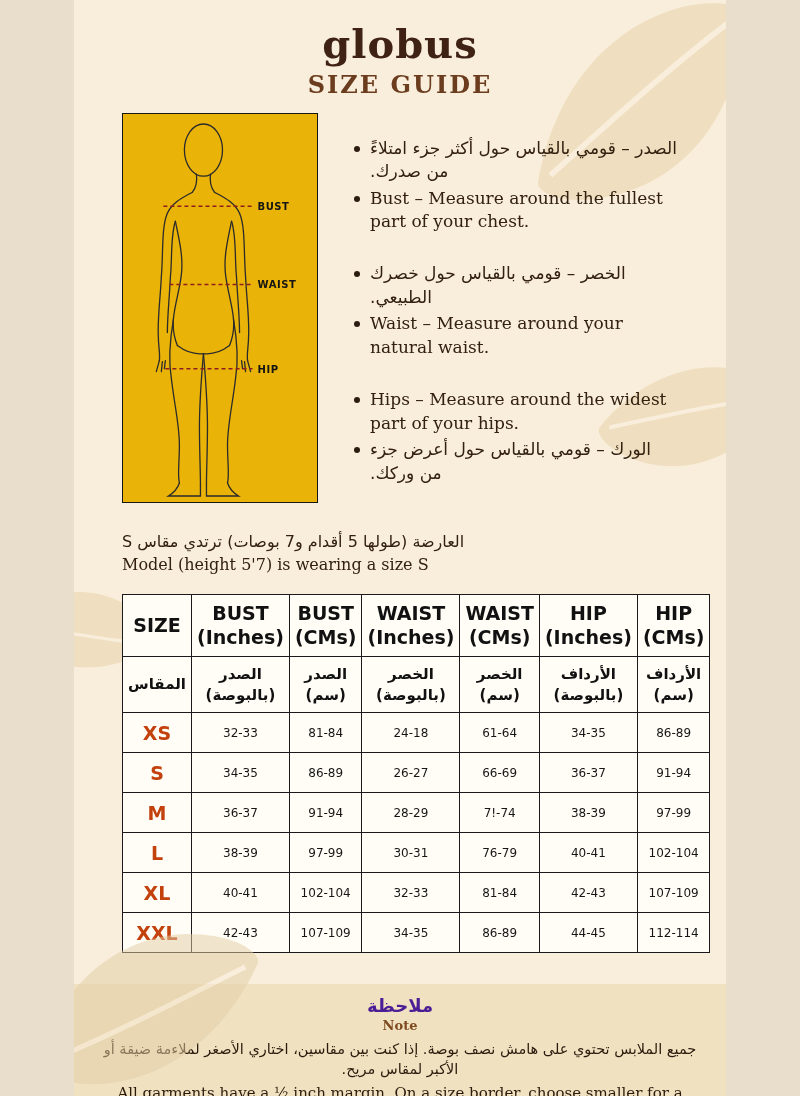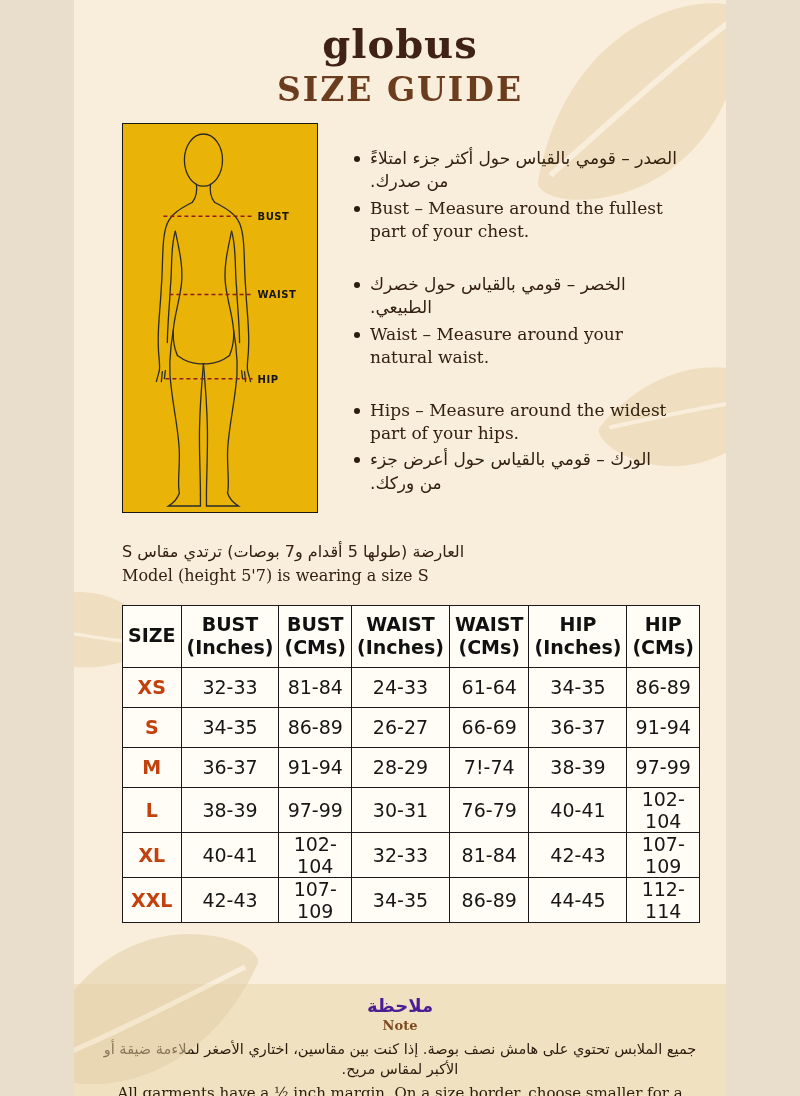--- a/index.html
+++ b/index.html
@@ -19,21 +19,21 @@
   .leaf-rm { top:330px; right:-48px; width:160px; height:165px; transform:rotate(215deg); }
   .leaf-lm { top:565px; left:-60px; width:130px; height:135px; transform:rotate(55deg); }
   .leaf-bl { bottom:-26px; left:-36px; width:210px; height:215px; transform:rotate(20deg); z-index:2; position:absolute; opacity:.5; }
   .leaf-bl path.blade { fill:#e3cda4; }
 
   .content { position:relative; z-index:1; }
 
   
   .header { text-align:center; padding-top:22px; }
   .logo { font-family:"DejaVu Serif", serif; font-weight:700; font-size:40px; line-height:1.1; color:#3f2214; letter-spacing:1px; }
-  .title { font-family:"DejaVu Serif", serif; font-weight:700; font-size:33px; line-height:1.15; color:#6b3c1e; letter-spacing:2px; margin-top:5px; }
+  .title { font-family:"DejaVu Serif", serif; font-weight:700; font-size:24px; line-height:1.15; color:#6b3c1e; letter-spacing:2px; margin-top:5px; }
 
   
   .guide-row { display:flex; padding:14px 48px 0 48px; gap:36px; }
   .figure-box { width:196px; height:390px; background:#eab308; border:1.6px solid #161616; flex:none; }
   .figure-box svg { width:100%; height:100%; display:block; }
   .body-line { stroke:#2b2b2b; stroke-width:1.3; fill:none; stroke-linecap:round; }
   .measure-line { stroke:#8e1f1f; stroke-width:1.5; fill:none; stroke-dasharray:4 3; }
   .measure-label { font-family:"DejaVu Sans", sans-serif; font-size:10px; font-weight:700; fill:#151515; letter-spacing:.5px; }
 
   .bullets { flex:1; padding-top:24px; }
@@ -49,21 +49,21 @@
   .model-note p { font-size:16px; line-height:1.45; }
   .model-note .ar { display:block; }
 
   
   .table-wrap { padding:18px 60px 0 48px; }
   table { width:100%; border-collapse:collapse; background:#fffdf6; font-family:"DejaVu Sans", sans-serif; }
   th, td { border:1.3px solid #1a1a1a; text-align:center; vertical-align:middle; }
   tr.row-en th { height:62px; font-size:19px; font-weight:700; color:#111111; line-height:1.25; padding:4px 5px; }
   tr.row-ar th { height:56px; font-size:15px; font-weight:700; color:#111111; line-height:1.4; padding:4px 5px; direction:rtl; }
   tbody th { height:40px; font-size:19px; font-weight:700; color:#c2410c; }
-  tbody td { height:40px; font-size:19px; font-weight:400; color:#161616; }
+  tbody td { height:40px; font-size:12px; font-weight:400; color:#161616; }
 
   
   .note-band {
     position:absolute; left:0; right:0; bottom:0; height:112px; background:#f0e1c1;
     z-index:1; text-align:center; padding:11px 24px 0 24px;
   }
   .note-heading-ar { font-family:"DejaVu Sans", sans-serif; font-size:18px; font-weight:700; color:#4c1d95; direction:rtl; }
   .note-heading-en { font-family:"DejaVu Serif", serif; font-size:13px; font-weight:700; color:#7d4a20; margin-top:2px; }
   .note-body-ar { font-family:"DejaVu Sans", sans-serif; font-size:14.5px; color:#2c1b0d; margin-top:6px; direction:rtl; line-height:1.4; }
   .note-body-en { font-family:"DejaVu Serif", serif; font-size:15px; color:#2c1b0d; margin-top:3px; line-height:1.4; }
@@ -203,27 +203,36 @@
         <thead>
           <tr class="row-en">
             <th>SIZE</th>
             <th>BUST (Inches)</th>
             <th>BUST (CMs)</th>
             <th>WAIST (Inches)</th>
             <th>WAIST (CMs)</th>
             <th>HIP (Inches)</th>
             <th>HIP (CMs)</th>
           </tr>
+          <tr class="row-ar">
+            <th>المقاس</th>
+            <th>الصدر (بالبوصة)</th>
+            <th>الصدر (سم)</th>
+            <th>الخصر (بالبوصة)</th>
+            <th>الخصر (سم)</th>
+            <th>الأرداف (بالبوصة)</th>
+            <th>الأرداف (سم)</th>
+          </tr>
         </thead>
         <tbody id="size-table-body">
             <tr>
               <th>XS</th>
               <td>32-33</td>
               <td>81-84</td>
-              <td>24-33</td>
+              <td>24-18</td>
               <td>61-64</td>
               <td>34-35</td>
               <td>86-89</td>
             </tr>
             <tr>
               <th>S</th>
               <td>34-35</td>
               <td>86-89</td>
               <td>26-27</td>
               <td>66-69</td>

